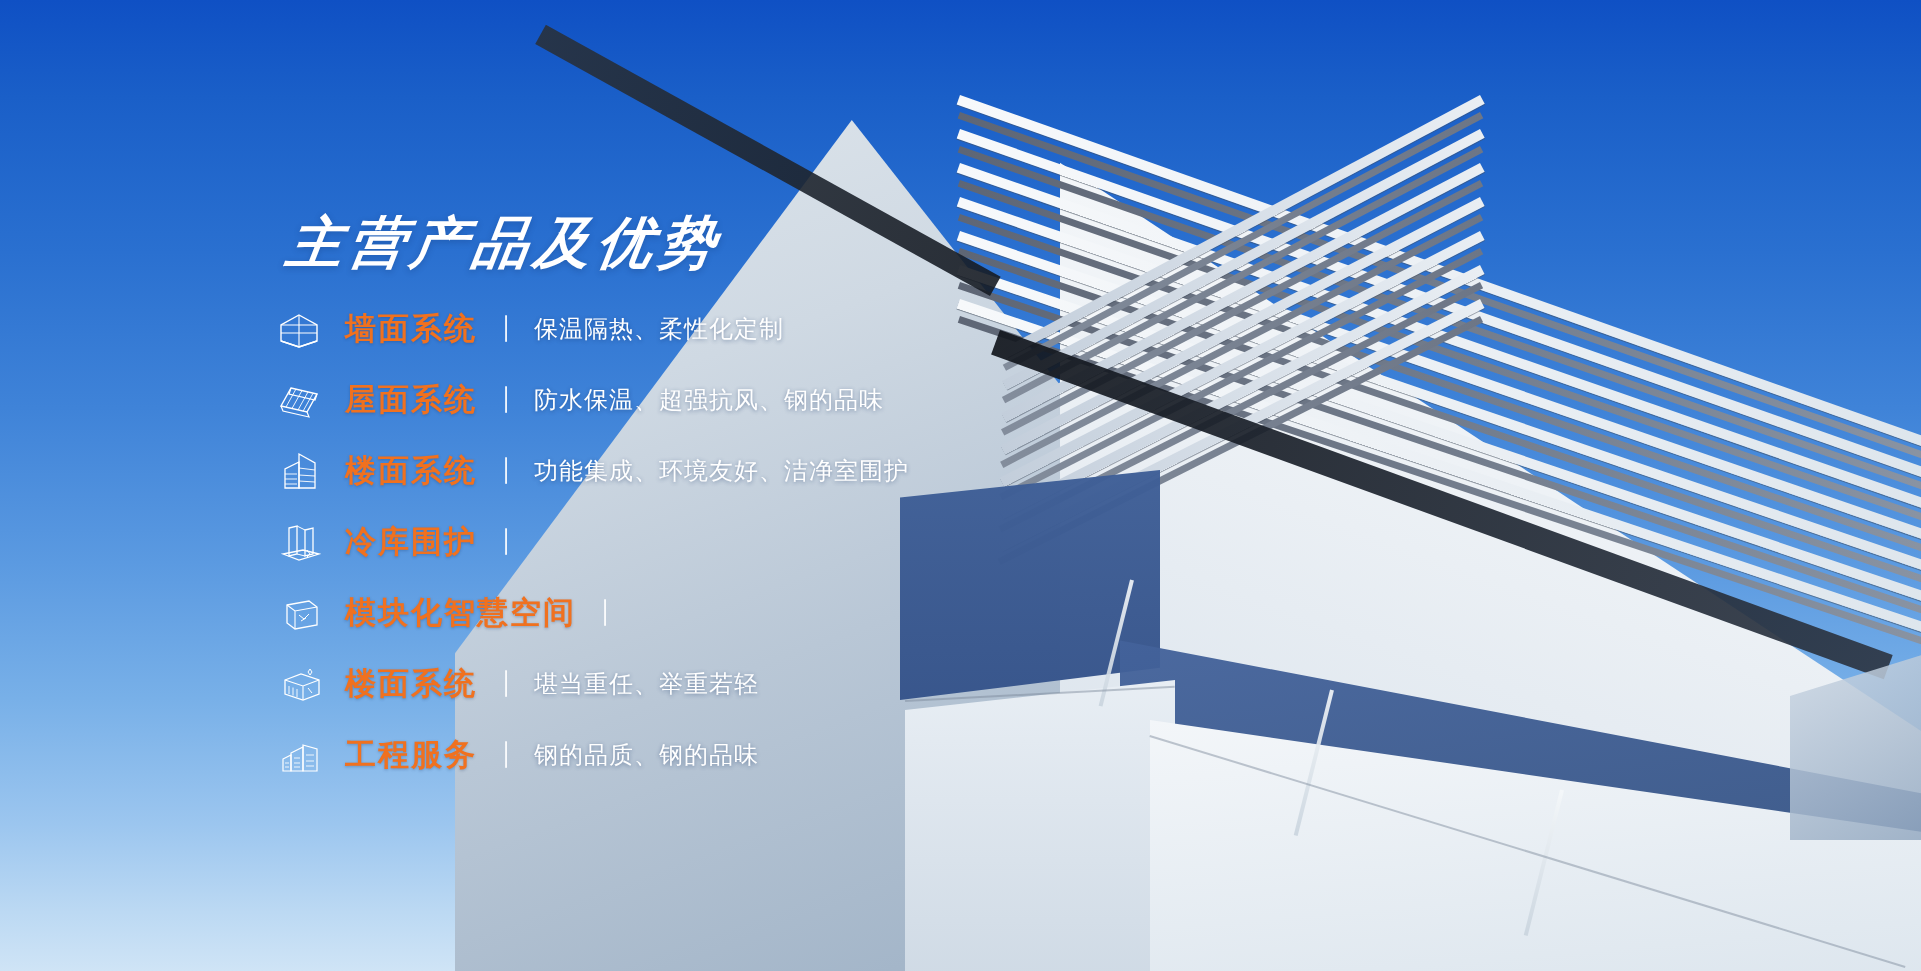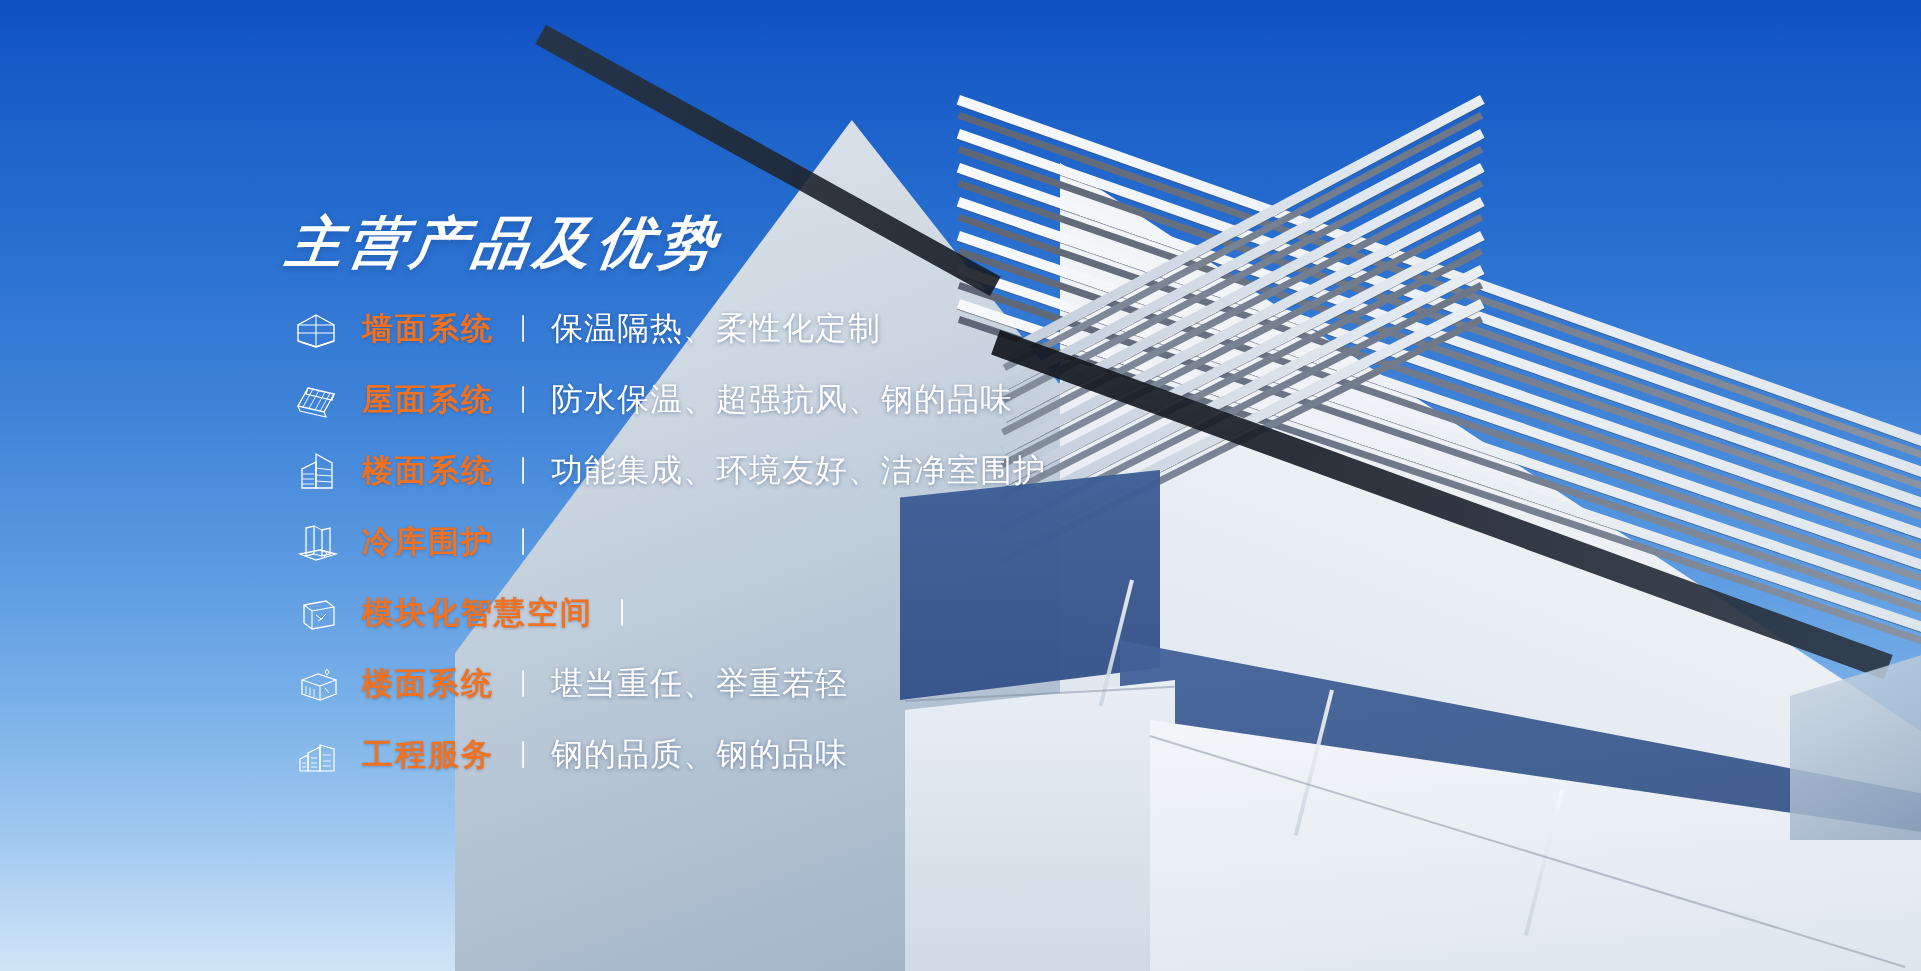--- a/index.html
+++ b/index.html
@@ -126,21 +126,21 @@
 
   .title{
     position:absolute; left:287px; top:206px;
     font-size:56px; font-weight:bold; font-style:italic;
     color:#ffffff; letter-spacing:6px;
     transform:skewX(-8deg);
     text-shadow:0 2px 6px rgba(10,40,90,.25);
     white-space:nowrap;
   }
 
-  .list{ position:absolute; left:294px; top:300px; }
+  .list{ position:absolute; left:277px; top:300px; }
   .row{
     display:flex; align-items:center;
     height:58px; margin-bottom:13px;
     white-space:nowrap;
   }
   .ico{
     width:44px; height:44px; flex:0 0 44px;
     display:flex; align-items:center; justify-content:center;
     margin-right:24px;
   }
@@ -148,21 +148,21 @@
   .label{
     color:#f0711f; font-size:31px; font-weight:bold;
     letter-spacing:2px;
     text-shadow:0 1px 3px rgba(20,50,100,.3);
   }
   .sep{
     color:#ffffff; font-size:27px; font-weight:bold;
     margin:0 14px 0 16px; transform:scaleX(.55); display:inline-block;
   }
   .desc{
-    color:#ffffff; font-size:32px; letter-spacing:1px;
+    color:#ffffff; font-size:24px; letter-spacing:1px;
     text-shadow:0 1px 4px rgba(15,45,95,.45);
   }
 
   .cta{
     position:absolute; left:287px; top:798px;
     width:193px; height:44px;
     background:#000000; color:#ffffff;
     display:flex; align-items:center; justify-content:center;
     font-size:21px; letter-spacing:3px;
     cursor:pointer; border:none;

